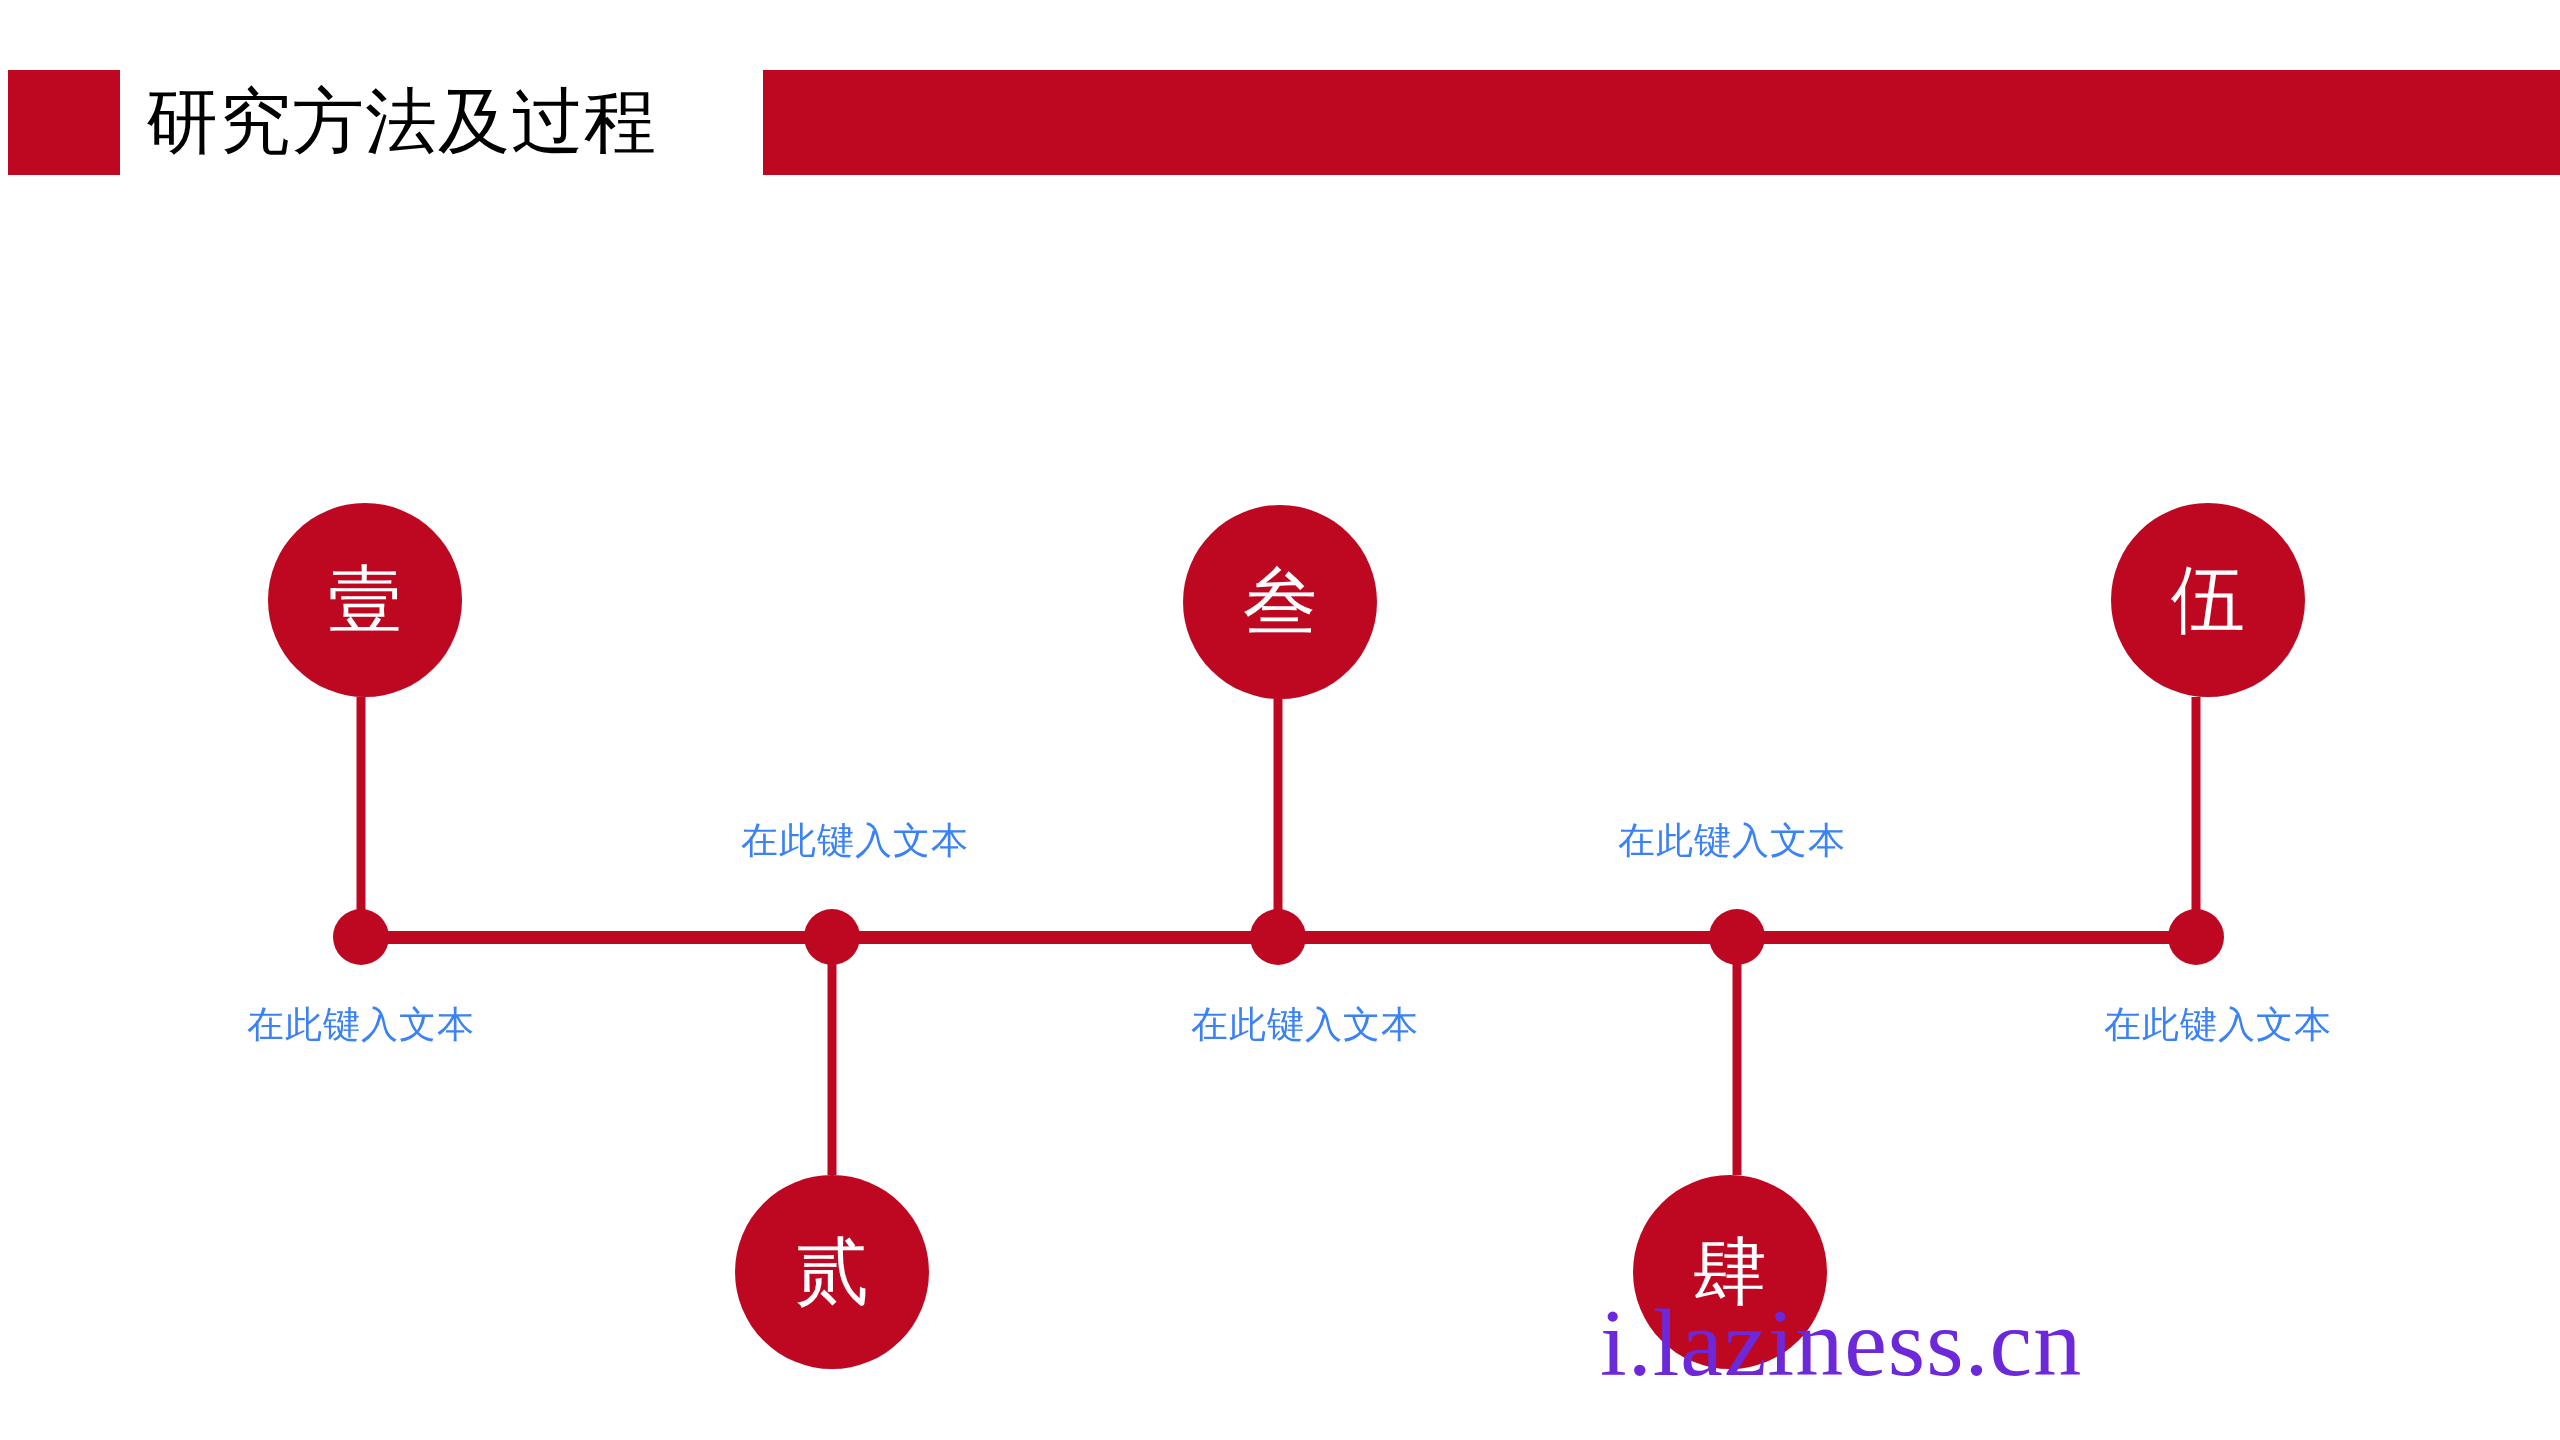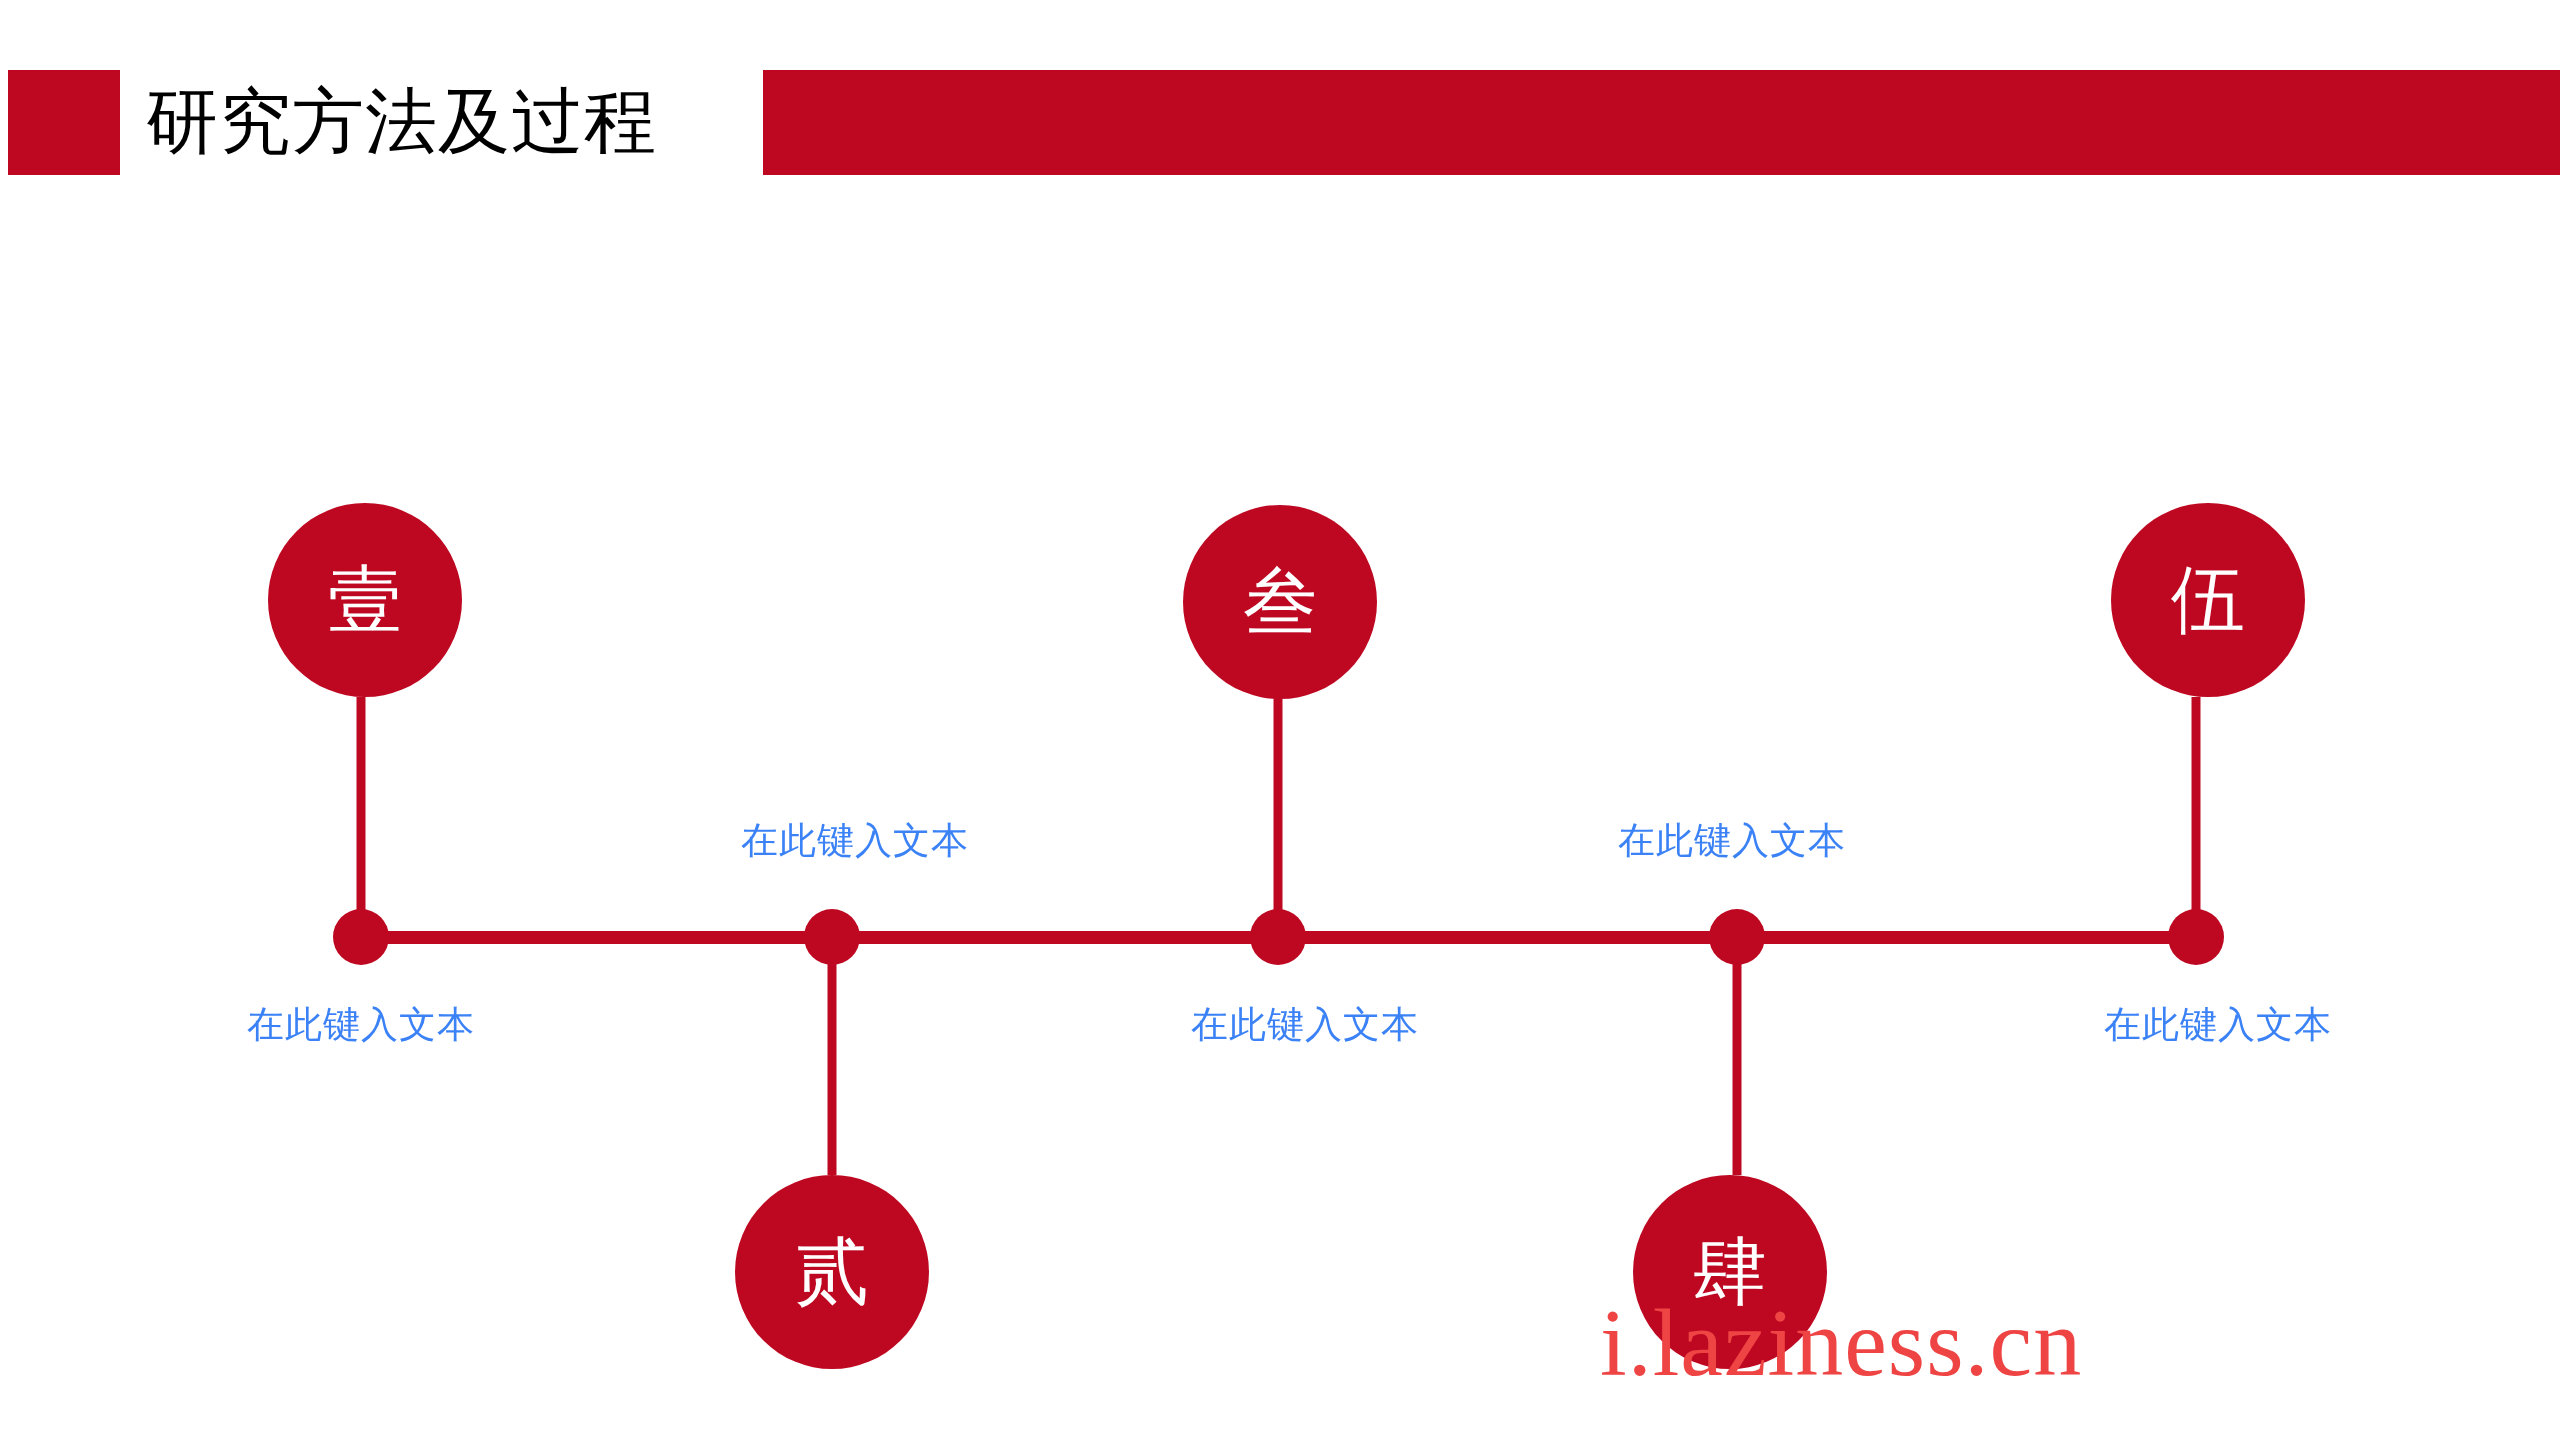--- a/index.html
+++ b/index.html
@@ -65,21 +65,21 @@
     box-sizing: border-box;
   }
 
   
   #watermark {
     position: absolute;
     left: 1600px;
     top: 1288px;
     font-family: "Liberation Serif", "DejaVu Serif", serif;
     font-size: 96px;
-    color: #ef4444;
+    color: #6d28d9;
     letter-spacing: 1px;
     white-space: nowrap;
     line-height: 110px;
     user-select: none;
   }
 
   
   #timeline {
     position: absolute;
     left: 0;

